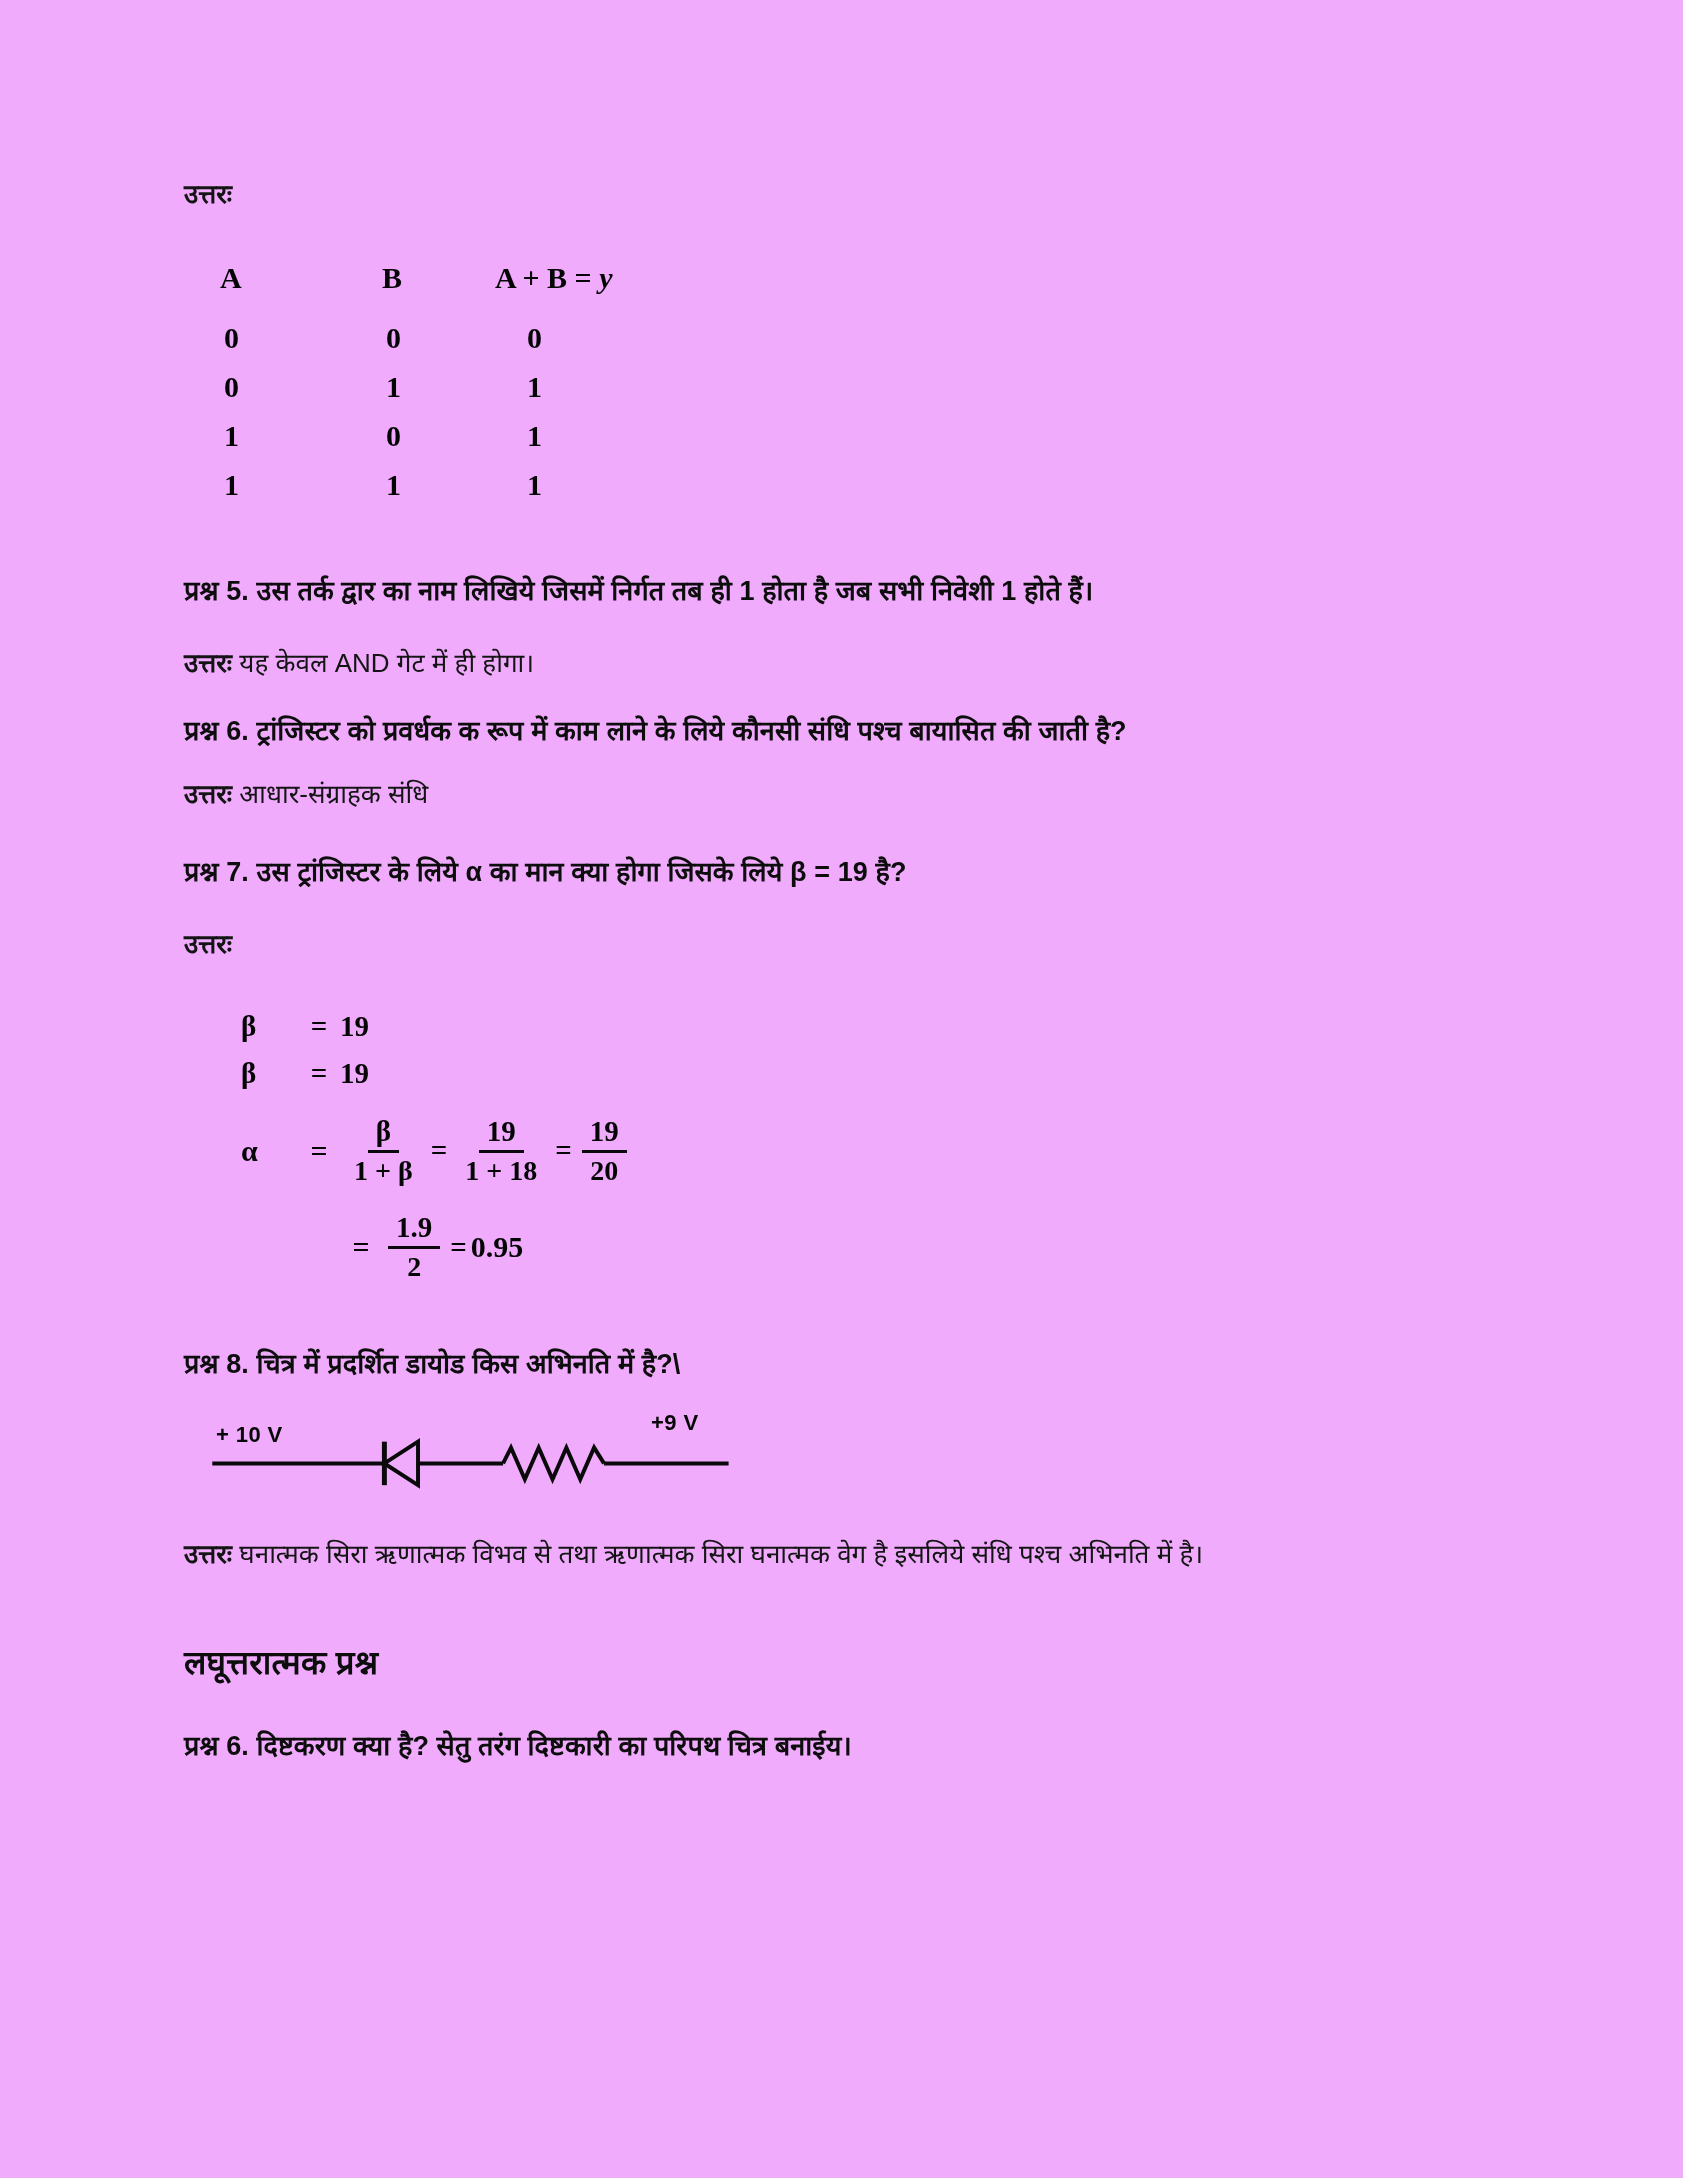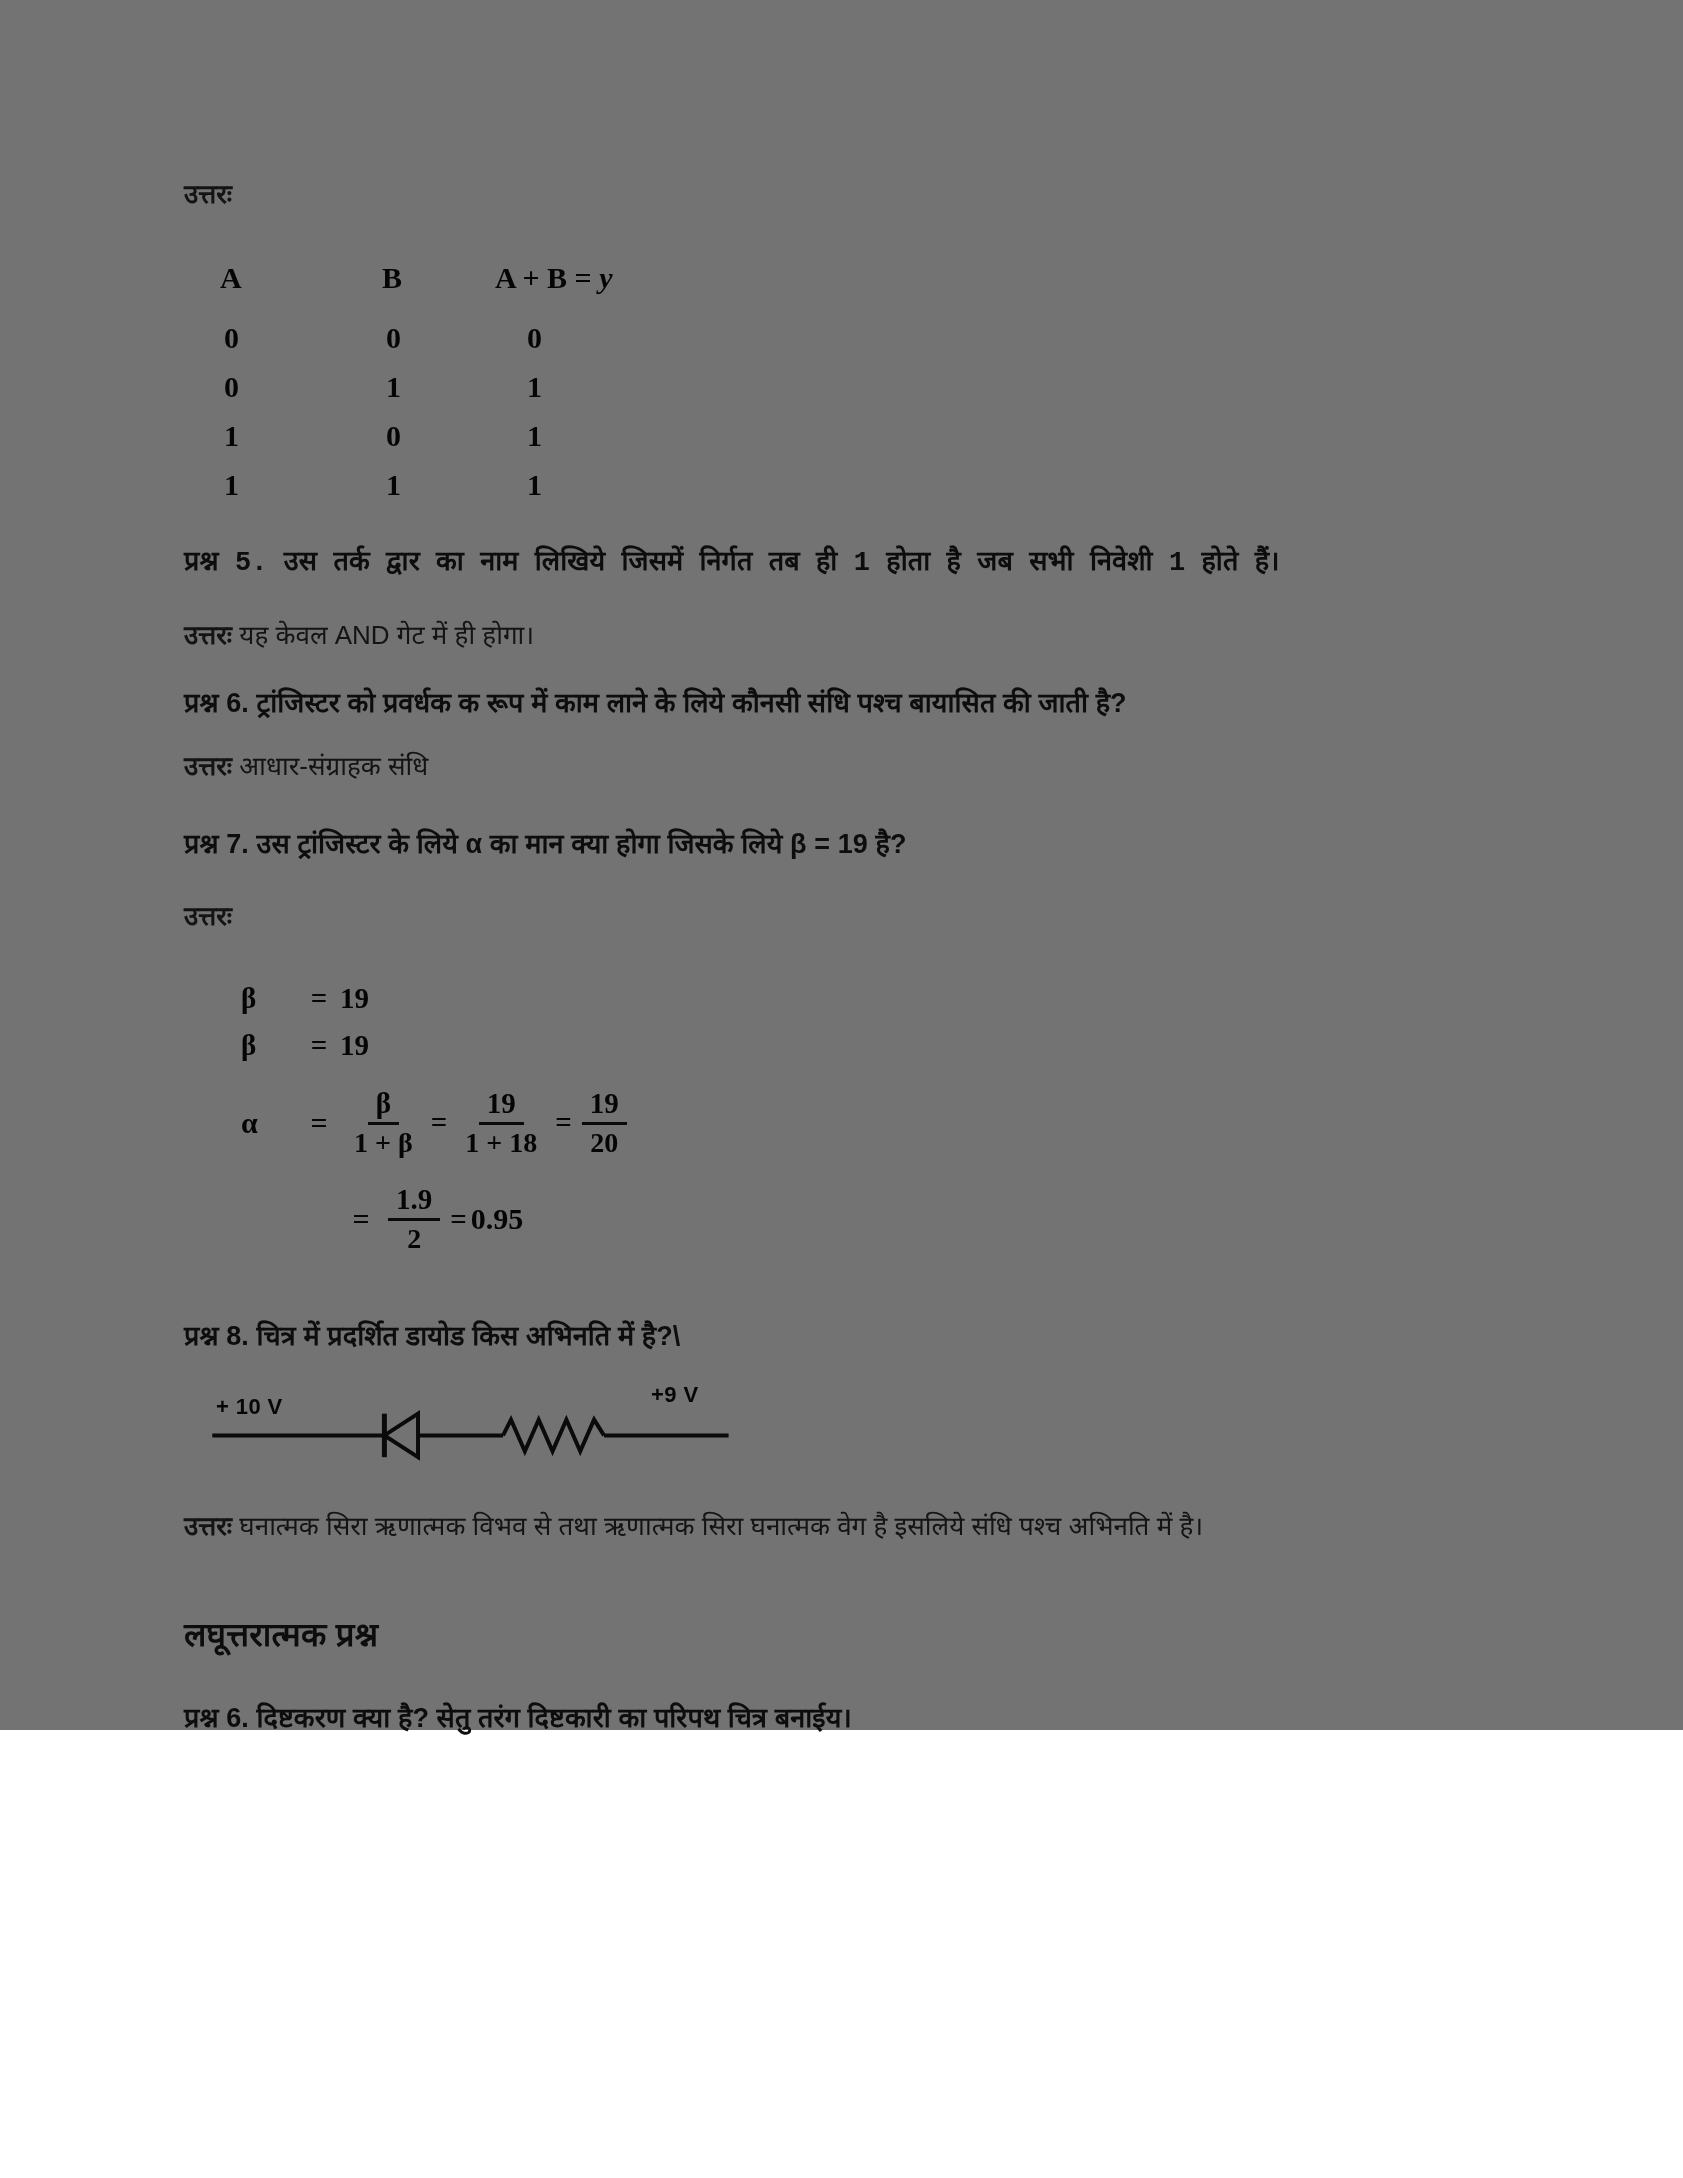--- a/index.html
+++ b/index.html
@@ -12,22 +12,22 @@
     height: 2178px;
     font-family: "Liberation Sans", "DejaVu Sans", sans-serif;
     color: #111111;
     position: relative;
     overflow: hidden;
   }
   .page {
     position: absolute;
     left: 0; top: 0;
     width: 1683px;
-    height: 1730px;
-    background: #737373;
+    height: 2178px;
+    background: #f0abfc;
   }
   .content {
     position: absolute;
     left: 184px;
     top: 173px;
     width: 1307px;
   }
 
   
   .ans-label {
@@ -178,21 +178,21 @@
           <td class="col-y val-y">1</td>
         </tr>
         <tr>
           <td class="col-a val">1</td>
           <td class="col-b val">1</td>
           <td class="col-y val-y">1</td>
         </tr>
       </tbody>
     </table>
 
-    <div class="q-line" style="margin-top:32px;font-family:Liberation Mono, monospace;">प्रश्न 5. उस तर्क द्वार का नाम लिखिये जिसमें निर्गत तब ही 1 होता है जब सभी निवेशी 1 होते हैं।</div>
+    <div class="q-line" style="margin-top:60px;">प्रश्न 5. उस तर्क द्वार का नाम लिखिये जिसमें निर्गत तब ही 1 होता है जब सभी निवेशी 1 होते हैं।</div>
     <div class="a-line" style="margin-top:32px;">
       <span class="ans-label">उत्तरः</span>
       <span>यह केवल AND गेट में ही होगा।</span>
     </div>
 
     <div class="q-line" style="margin-top:28px;">प्रश्न 6. ट्रांजिस्टर को प्रवर्धक क रूप में काम लाने के लिये कौनसी संधि पश्च बायासित की जाती है?</div>
     <div class="a-line" style="margin-top:24px;">
       <span class="ans-label">उत्तरः</span>
       <span>आधार-संग्राहक संधि</span>
     </div>

